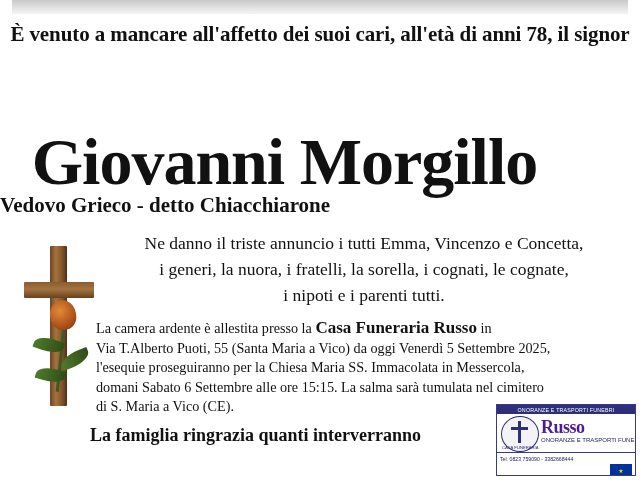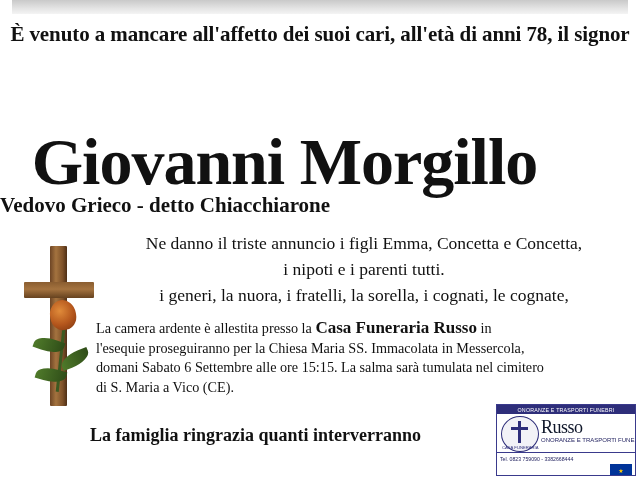--- a/index.html
+++ b/index.html
@@ -193,22 +193,22 @@
   .logo-main {
     position: relative;
     height: 38px;
   }
   .logo-name {
     position: absolute;
     left: 44px;
     top: 3px;
     font-family: "Liberation Serif", serif;
     font-size: 18px;
-    font-weight: normal;
-    color: #0f172a;
+    font-weight: bold;
+    color: #4c1d95;
     letter-spacing: -0.5px;
   }
   .logo-sub {
     position: absolute;
     left: 44px;
     top: 23px;
     font-size: 6px;
     color: #1d1d5c;
     white-space: nowrap;
   }
@@ -290,27 +290,28 @@
     <div class="corner-r"></div>
   </div>
 
   <div class="line1">È venuto a mancare all'affetto dei suoi cari, all'età di anni 78, il signor</div>
 
   <div class="name">Giovanni Morgillo</div>
 
   <div class="subname">Vedovo Grieco - detto Chiacchiarone</div>
 
   <div class="announce">
-    <div>Ne danno il triste annuncio i figli Emma, Concetta e Concetta,</div>
+    <div>Ne danno il triste annuncio i tutti Emma, Vincenzo e Concetta,</div>
+    <div>i generi, la nuora, i fratelli, la sorella, i cognati, le cognate,</div>
     <div>i nipoti e i parenti tutti.</div>
-    <div>i generi, la nuora, i fratelli, la sorella, i cognati, le cognate,</div>
   </div>
 
   <div class="details">
     <div><span>La camera ardente è allestita presso la </span><span class="strong">Casa Funeraria Russo</span><span> in</span></div>
+    <div>Via T.Alberto Puoti, 55 (Santa Maria a Vico) da oggi Venerdì 5 Settembre 2025,</div>
     <div>l'esequie proseguiranno per la Chiesa Maria SS. Immacolata in Messercola,</div>
     <div>domani Sabato 6 Settembre alle ore 15:15. La salma sarà tumulata nel cimitero</div>
     <div>di S. Maria a Vico (CE).</div>
   </div>
 
   <div class="thanks">La famiglia ringrazia quanti interverranno</div>
 
   <div class="cross-wrap">
     <div class="cross-v"></div>
     <div class="cross-h"></div>

